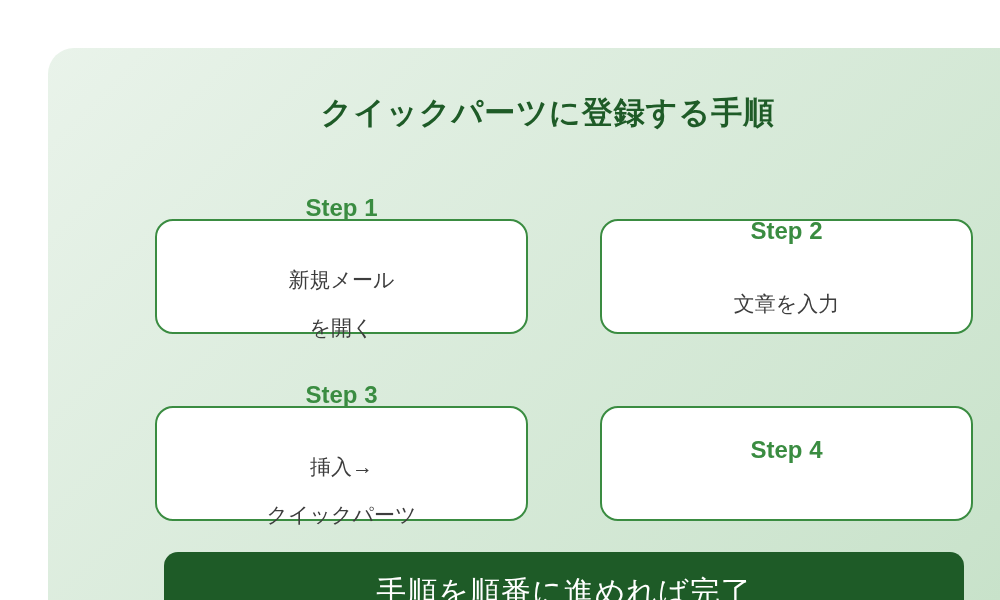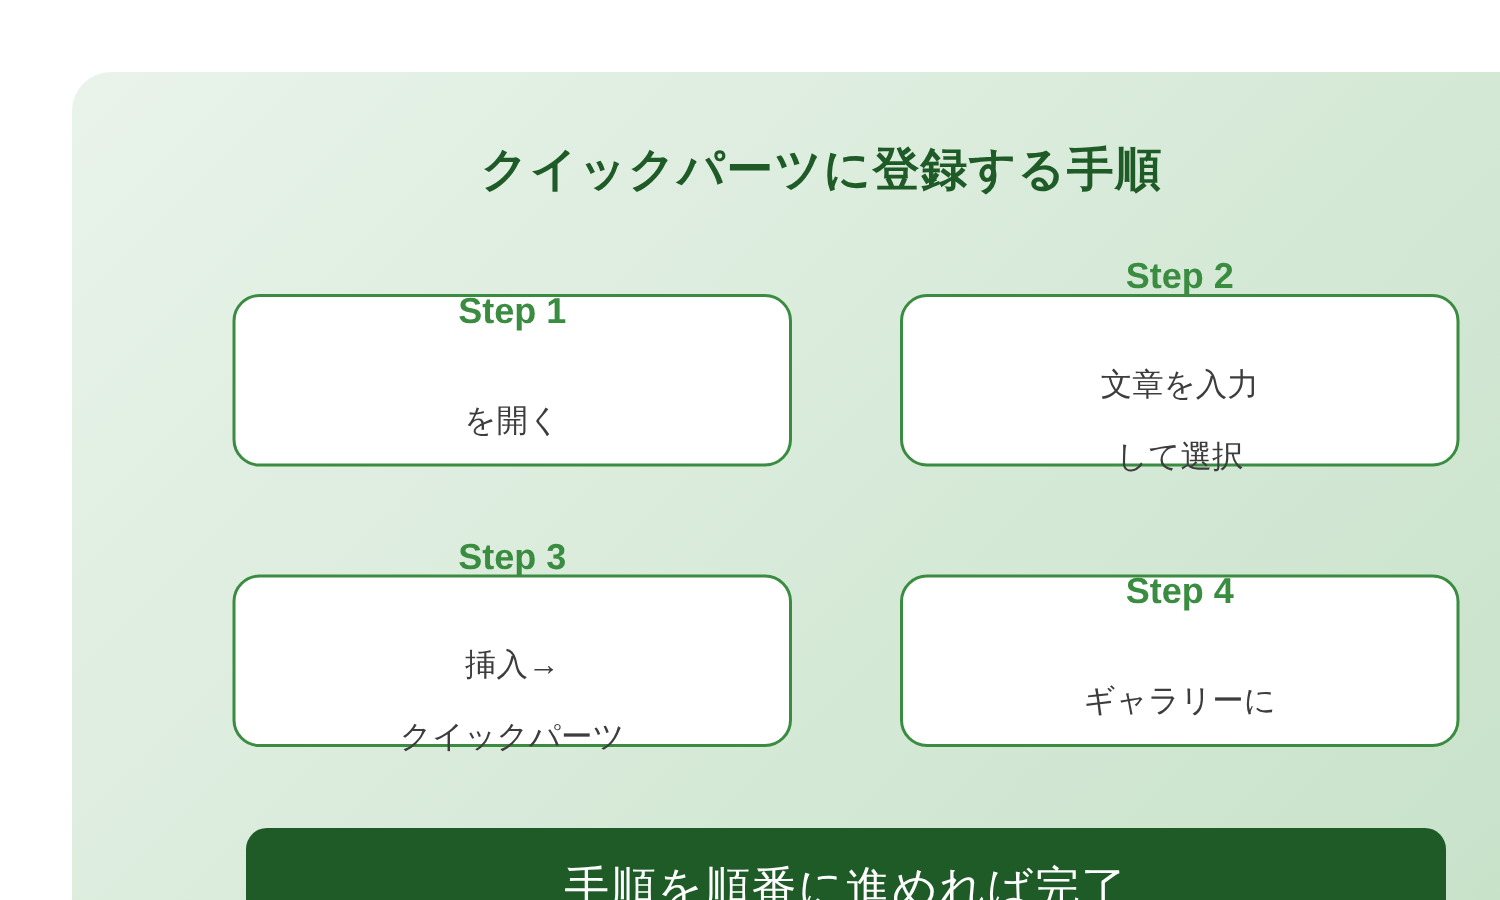--- a/index.html
+++ b/index.html
@@ -28,21 +28,21 @@
     padding-top:32px;
     text-align:center;
     font-size:31px;
     font-weight:bold;
     color:var(--dark-green);
     letter-spacing:1px;
     line-height:1.1;
   }
   .steps-grid{
     position:absolute;
-    left:75px;top:116px;
+    left:75px;top:139px;
     width:850px;
     display:grid;
     grid-template-columns:405px 405px;
     grid-template-rows:147px 147px;
     column-gap:40px;
     row-gap:40px;
   }
   .step-card{
     background:var(--card-bg);
     border:2.5px solid var(--accent-green);
@@ -87,44 +87,43 @@
 
 <div class="canvas">
 
   <h1 class="page-title">クイックパーツに登録する手順</h1>
 
   <div class="steps-grid">
 
     <div class="step-card">
       <div class="step-label">Step 1</div>
       <div class="step-text">
+        <div>新規メール</div>
         <div>を開く</div>
       </div>
     </div>
 
     <div class="step-card">
       <div class="step-label">Step 2</div>
       <div class="step-text">
         <div>文章を入力</div>
-        <div>して選択</div>
       </div>
     </div>
 
     <div class="step-card">
       <div class="step-label">Step 3</div>
       <div class="step-text">
         <div>挿入→</div>
         <div>クイックパーツ</div>
       </div>
     </div>
 
     <div class="step-card">
       <div class="step-label">Step 4</div>
       <div class="step-text">
-        <div>ギャラリーに</div>
       </div>
     </div>
 
   </div>
 
   <div class="footer-banner">
     <span class="footer-text">手順を順番に進めれば完了</span>
   </div>
 
 </div>

